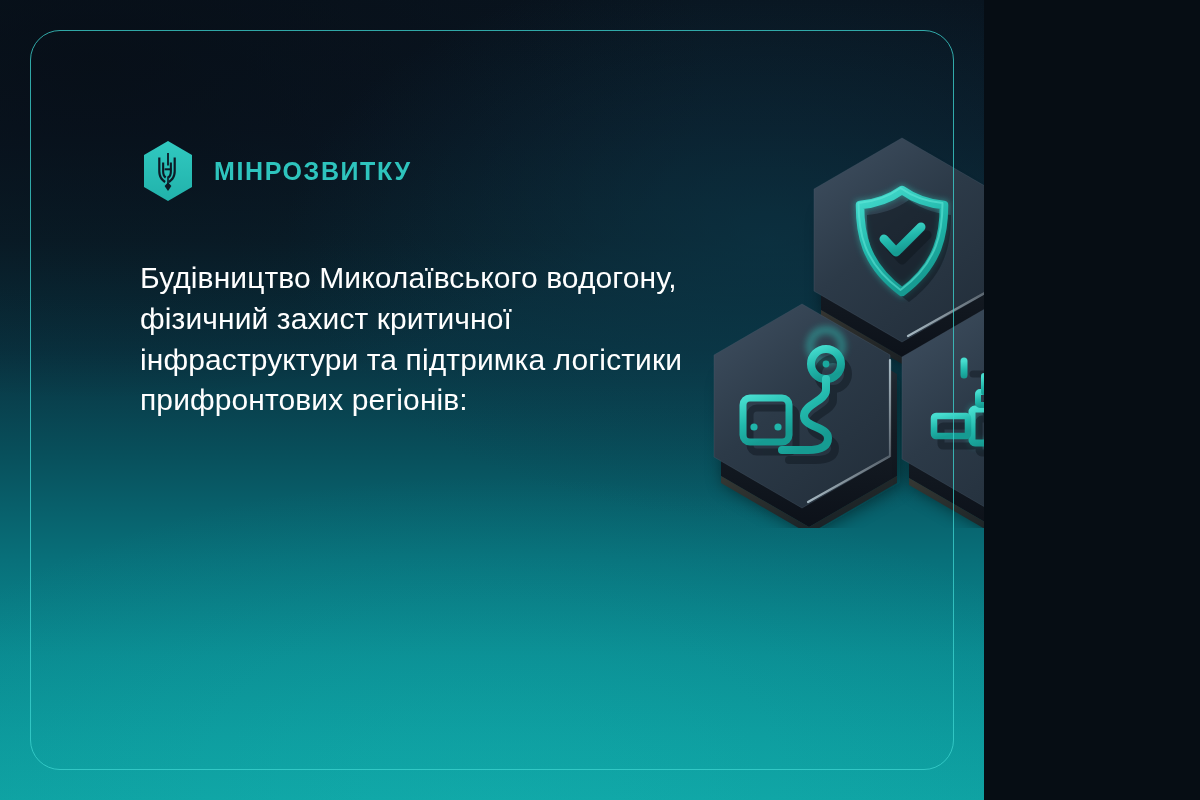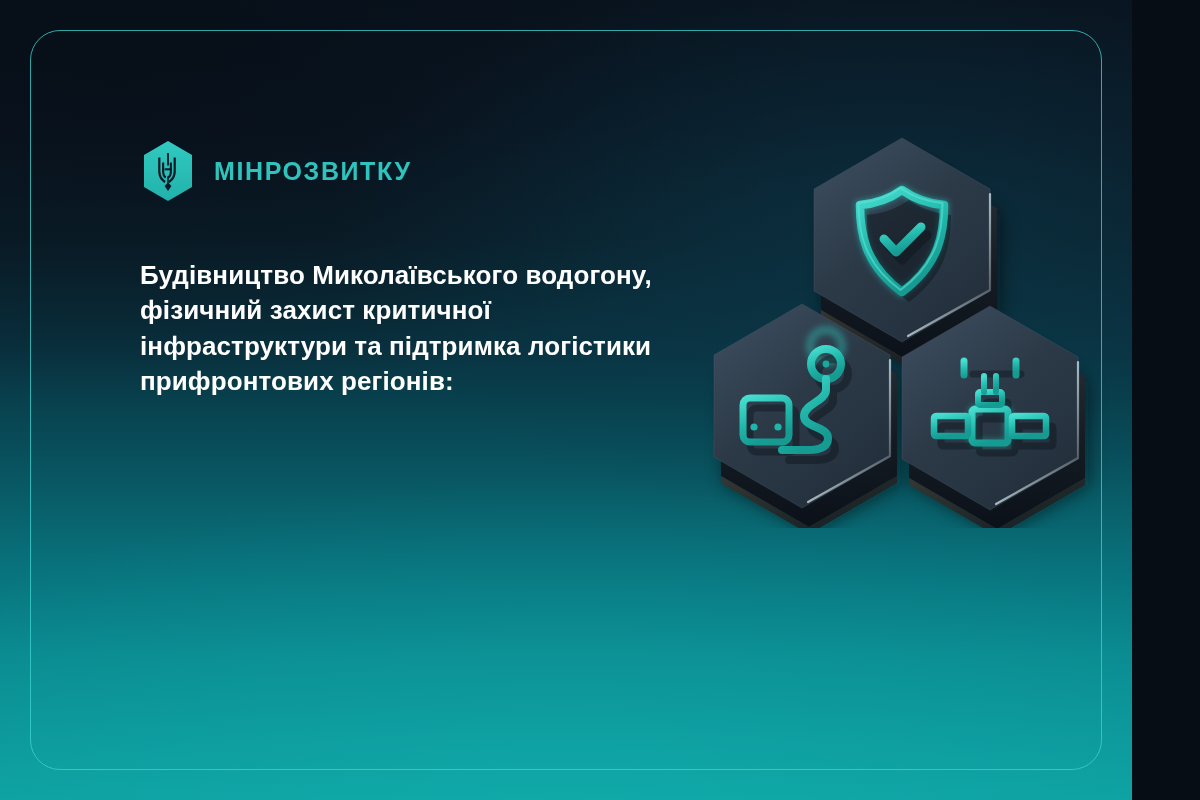--- a/index.html
+++ b/index.html
@@ -3,21 +3,21 @@
 <meta charset="utf-8">
 <title>Мінрозвитку</title>
 <style>
   html, body {
     margin: 0;
     padding: 0;
     background: #060d14;
   }
   .stage {
     position: relative;
-    width: 1132px;
+    width: 984px;
     height: 800px;
     overflow: hidden;
     font-family: "Liberation Sans", "DejaVu Sans", sans-serif;
     background:
       radial-gradient(120% 85% at 50% 112%, rgba(26,200,196,0.30) 0%, rgba(26,200,196,0.0) 62%),
       linear-gradient(180deg,
         #09141f 0%,
         #0a1724 16%,
         #0a202c 30%,
         #093341 44%,
@@ -77,22 +77,22 @@
     color: #2ec4bd;
     font-size: 25px;
     font-weight: bold;
     letter-spacing: 1.6px;
     line-height: 1;
     white-space: nowrap;
   }
 
   .headline {
     color: #ffffff;
-    font-size: 26px;
-    font-weight: bold;
+    font-size: 30px;
+    font-weight: normal;
     line-height: 1.36;
     letter-spacing: 0.1px;
     margin: 0 0 18px 0;
     max-width: 560px;
   }
   .subhead {
     color: #dbe7ee;
     font-size: 24px;
     font-weight: normal;
     line-height: 1.42;

